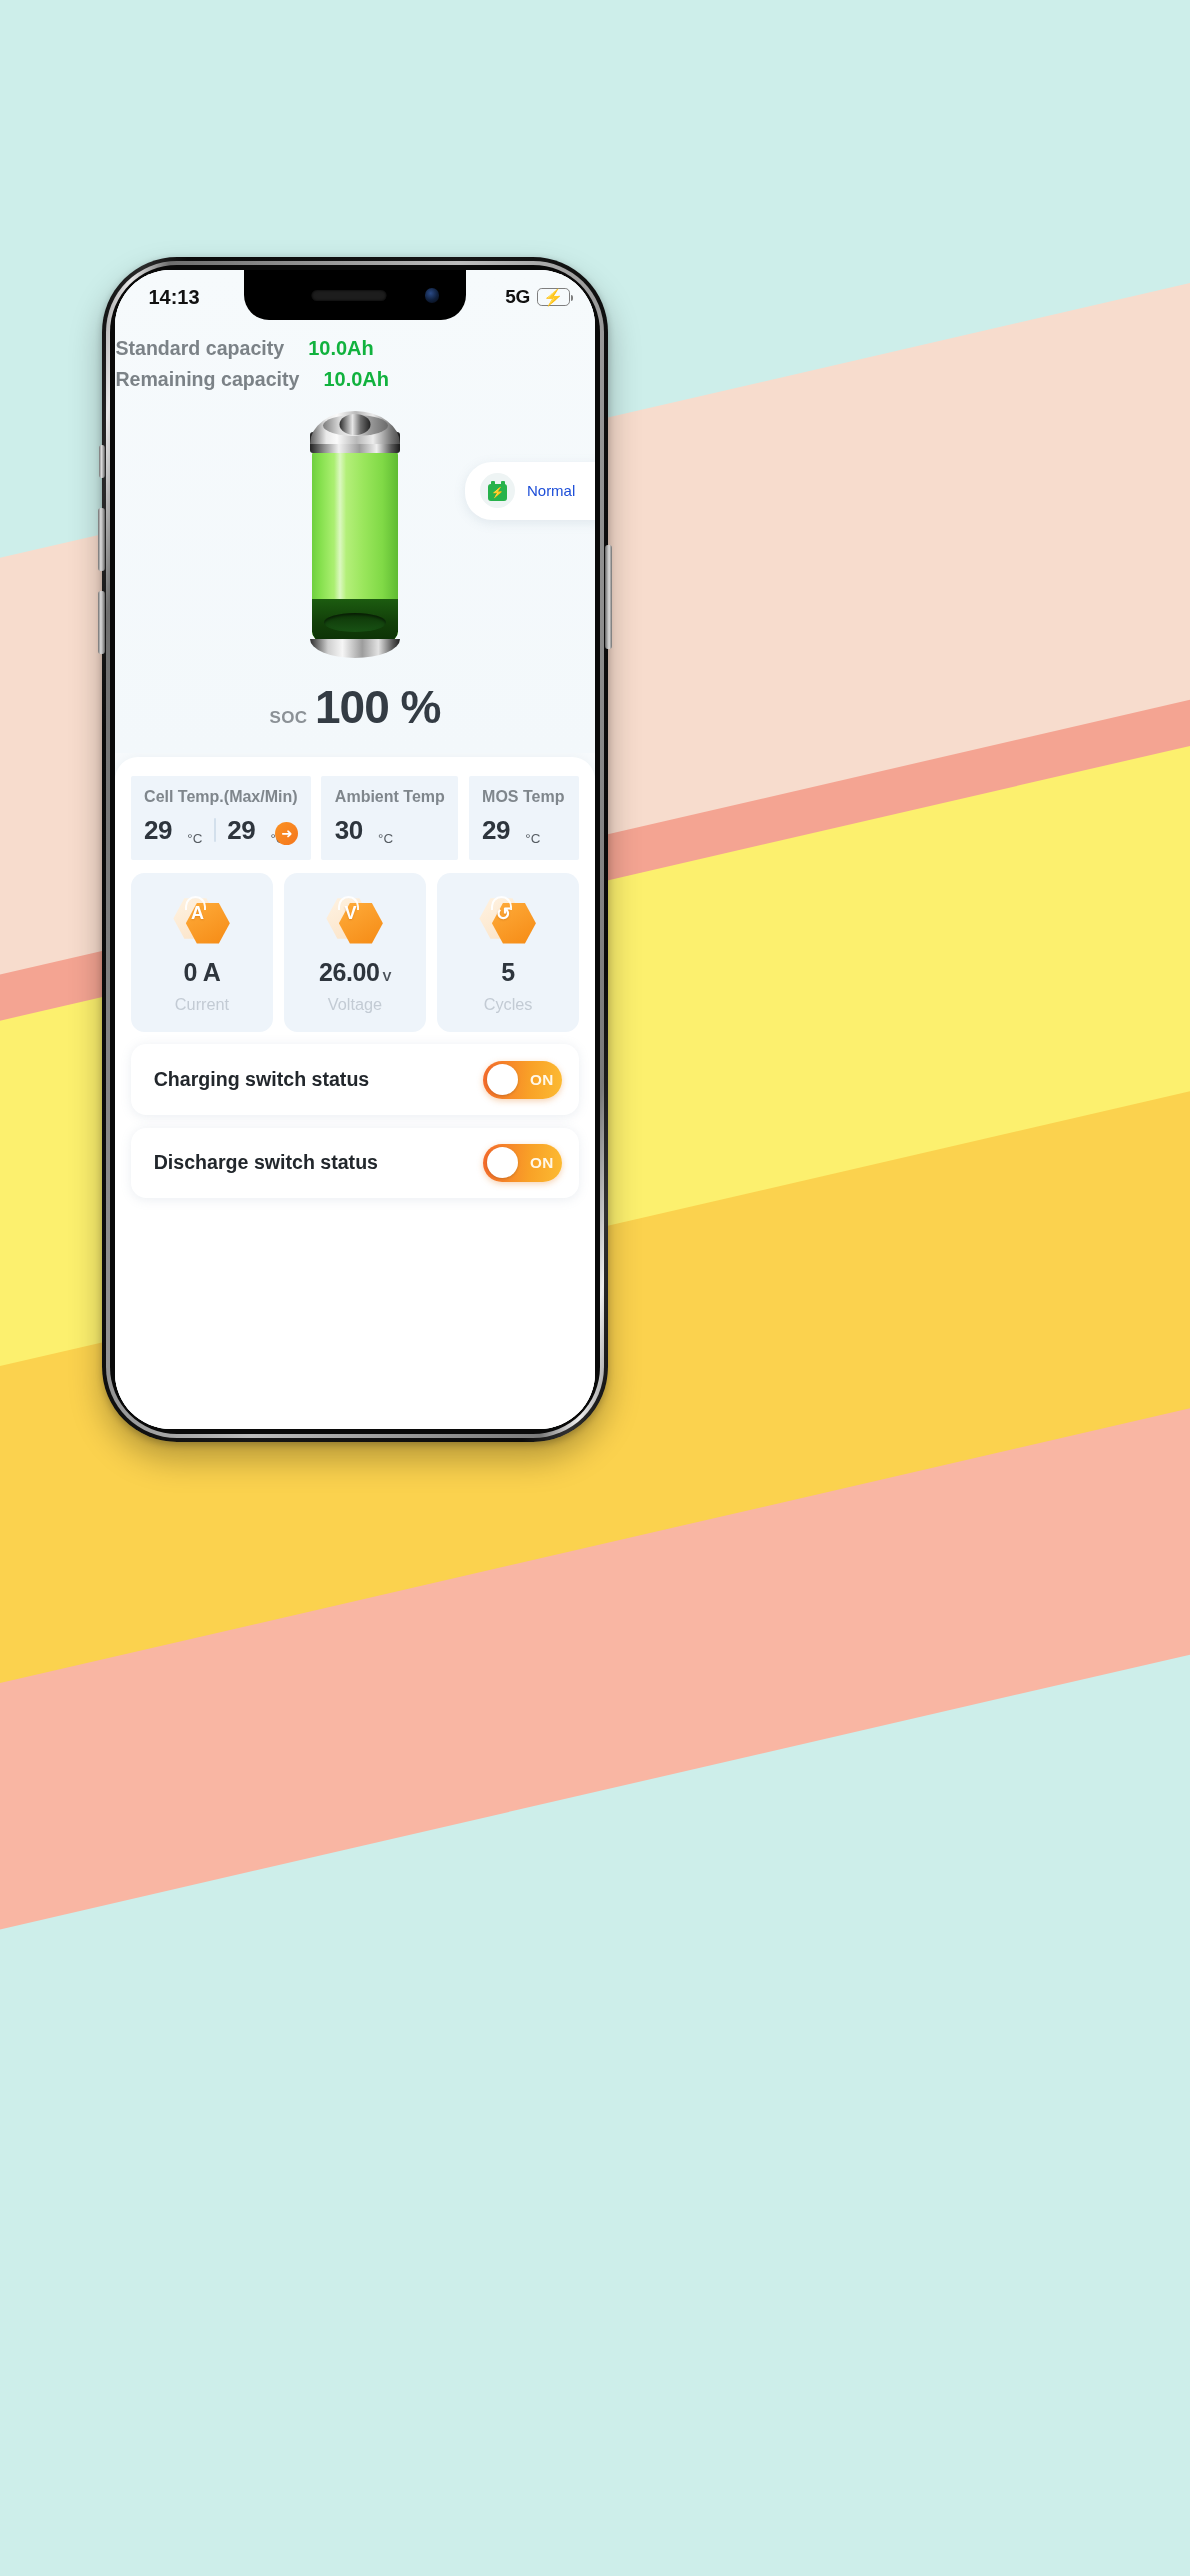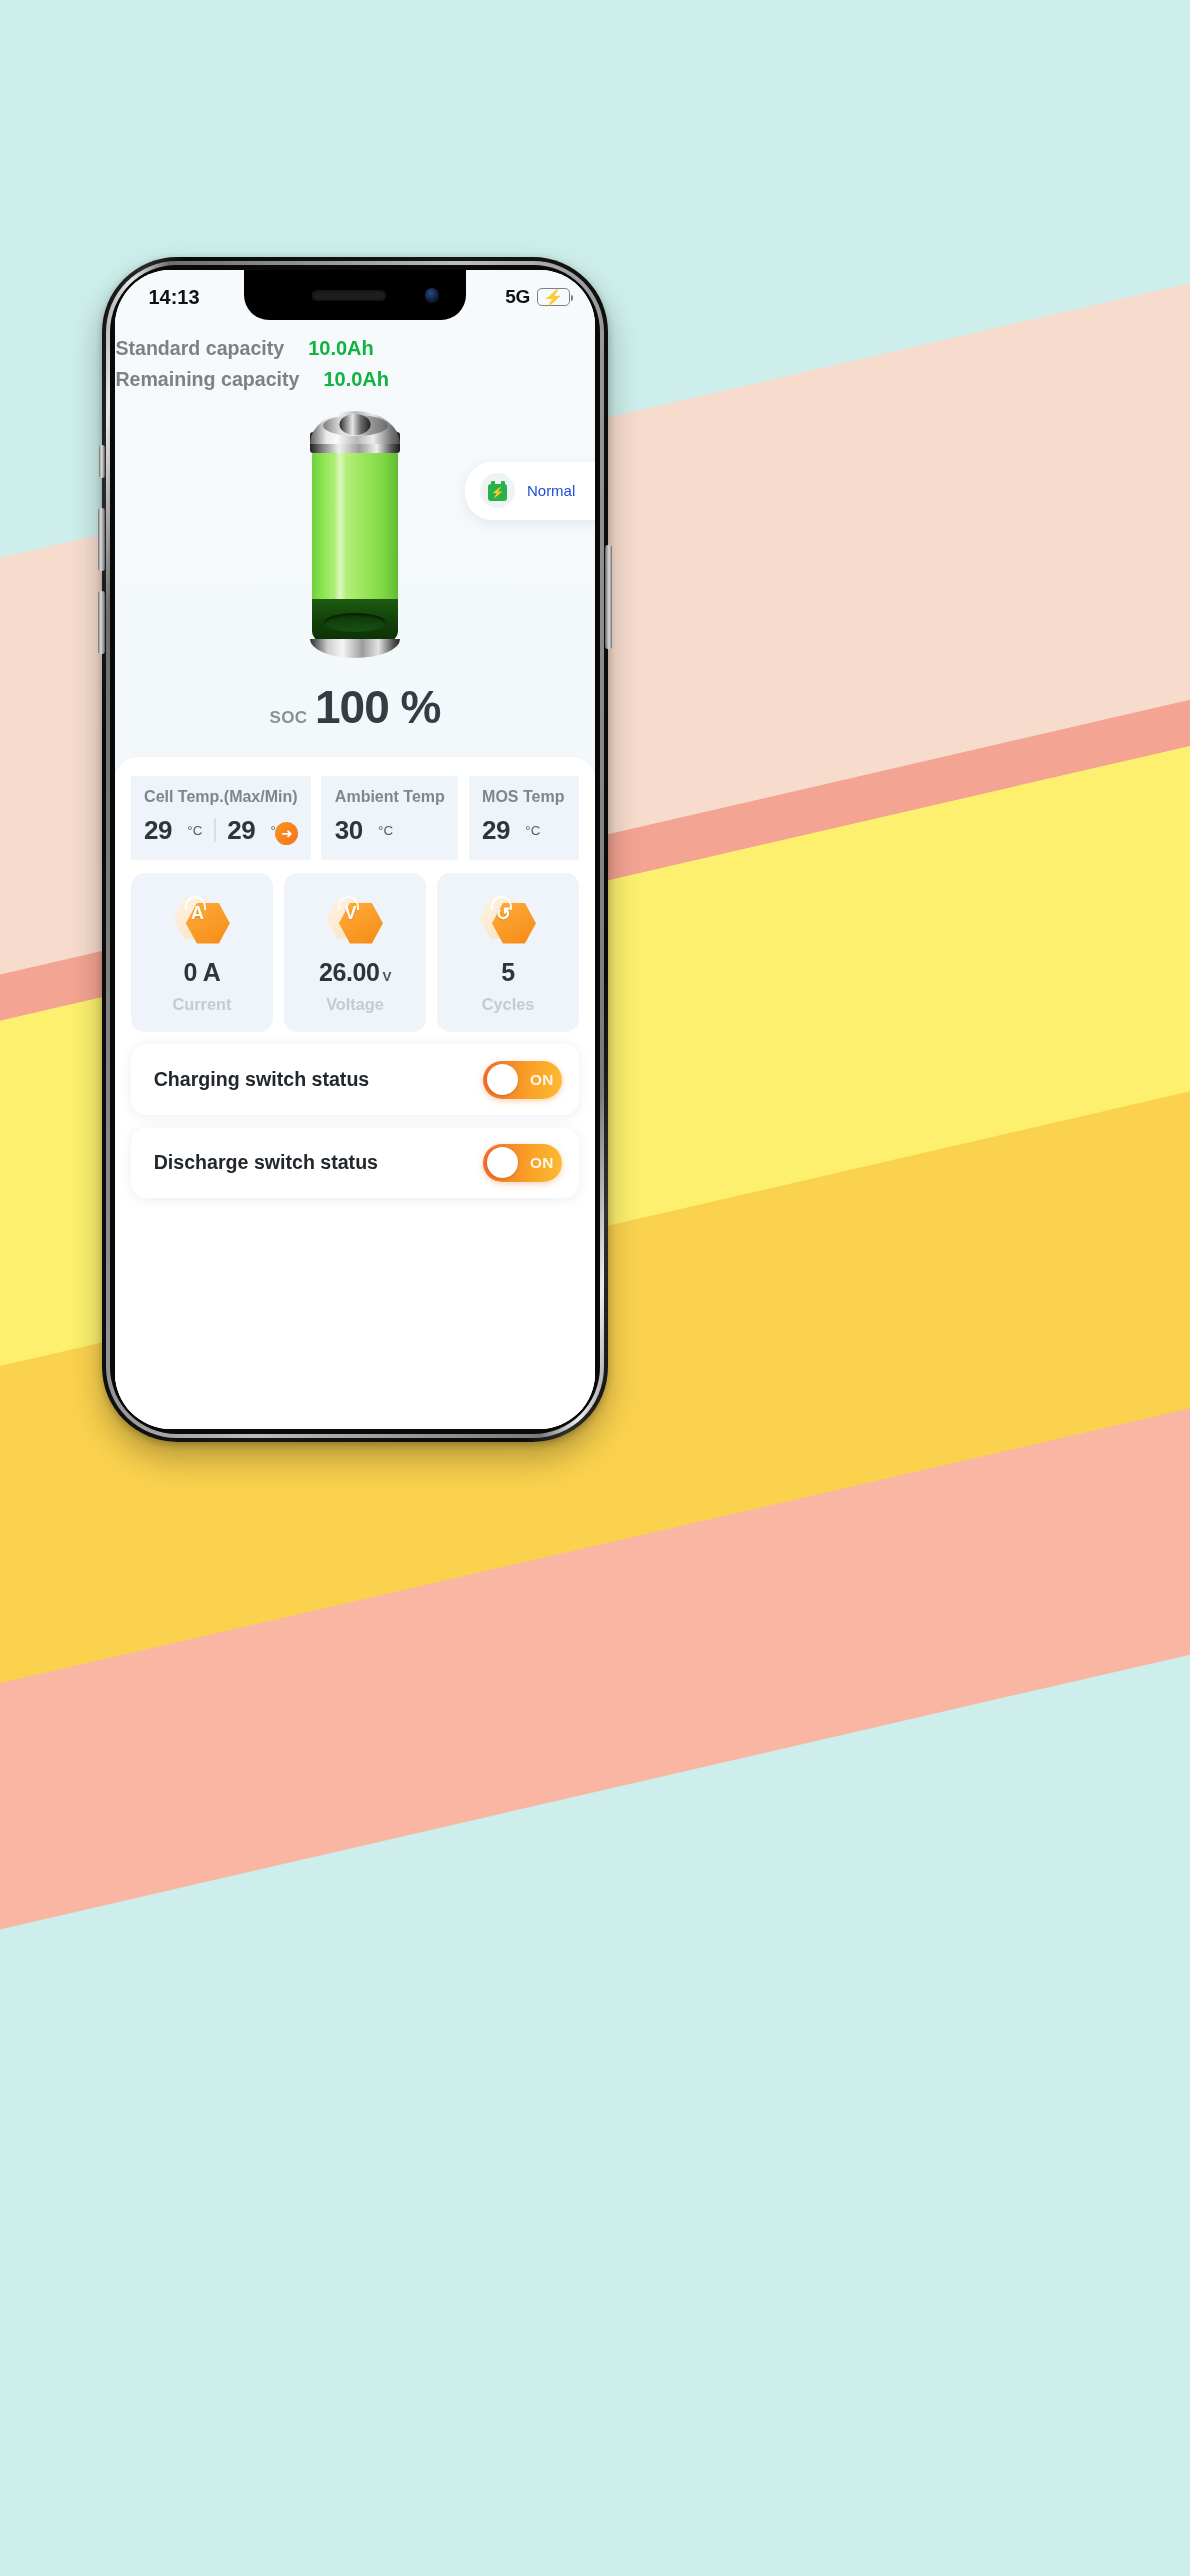--- a/index.html
+++ b/index.html
@@ -184,21 +184,21 @@
   }
 
   .temp-row { display:flex; gap:10.5px; }
   .temp-card {
     background:#eef4fa; border-radius:2px;
     padding:12.5px 13.4px 14.4px; position:relative;
   }
   .tc-wide { flex:1.32; }
   .tc-norm { flex:1; }
   .tc-title { font-size:16px; font-weight:bold; color:#7f868c; white-space:nowrap; }
-  .tc-vals { display:flex; align-items:center; gap:11.5px; margin-top:8.6px; }
+  .tc-vals { display:flex; align-items:flex-end; gap:11.5px; margin-top:8.6px; }
   .tc-num { font-size:26px; font-weight:bold; color:#2e353d; letter-spacing:-0.5px; }
   .tc-unit { font-size:13.4px; color:#555b61; margin-left:3.8px; }
   .tc-div { width:1.9px; height:24px; background:#d3e0ec; border-radius:1px; align-self:center; }
   .tc-arrow {
     position:absolute; right:12.5px; bottom:15.3px;
     width:23px; height:23px; border-radius:50%;
     background:linear-gradient(135deg,#fb9223,#f4761d);
     color:#fff; font-size:13.4px; line-height:23px; text-align:center;
   }
 
@@ -220,21 +220,21 @@
     color:#fff; font-size:18px; font-weight:bold; z-index:3;
     text-shadow:0 1px 1.9px rgba(180,90,0,.35);
   }
   .hex-arc {
     position:absolute; left:13.4px; top:3.8px; width:21px; height:13.4px;
     border:2.4px solid #fff; border-bottom:none;
     border-radius:21px 21px 0 0; z-index:3; opacity:.95;
   }
   .mc-val { font-size:25px; font-weight:bold; color:#2e353d; letter-spacing:-0.4px; }
   .mc-val .u { font-size:13.4px; font-weight:bold; color:#4a5159; margin-left:2.9px; }
-  .mc-lab { font-size:16.3px; color:#c3cbd4; margin-top:7.7px;font-weight:bold; }
+  .mc-lab { font-size:16.3px; color:#c3cbd4; margin-top:7.7px; }
 
   .soh-card {
     background:#fff; border-radius:15.3px;
     box-shadow:0 1.9px 10.5px rgba(130,150,175,.16);
     padding:17px 21px; display:flex; align-items:center; gap:19px;
     margin-top:2.9px;
   }
   .soh-label { font-size:19px; font-weight:bold; color:#22272c; white-space:nowrap; }
   .soh-track { flex:1; height:16.3px; position:relative; display:flex; align-items:center; }
   .soh-bar {

